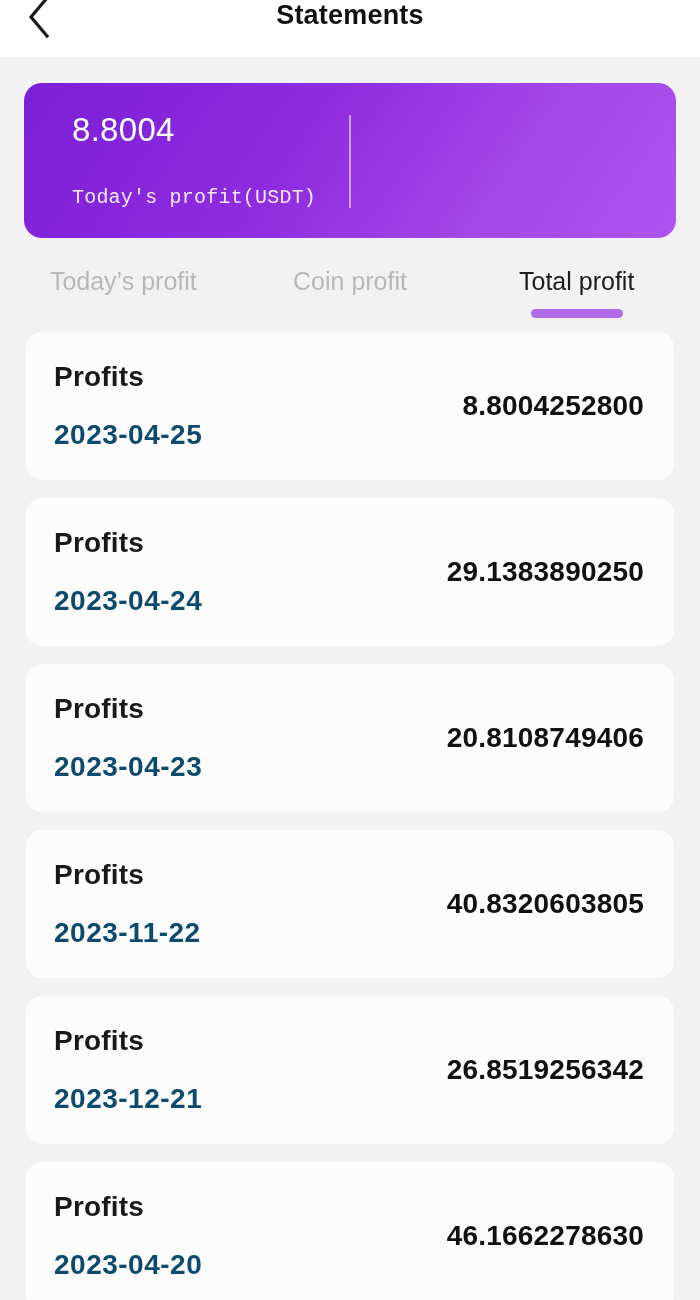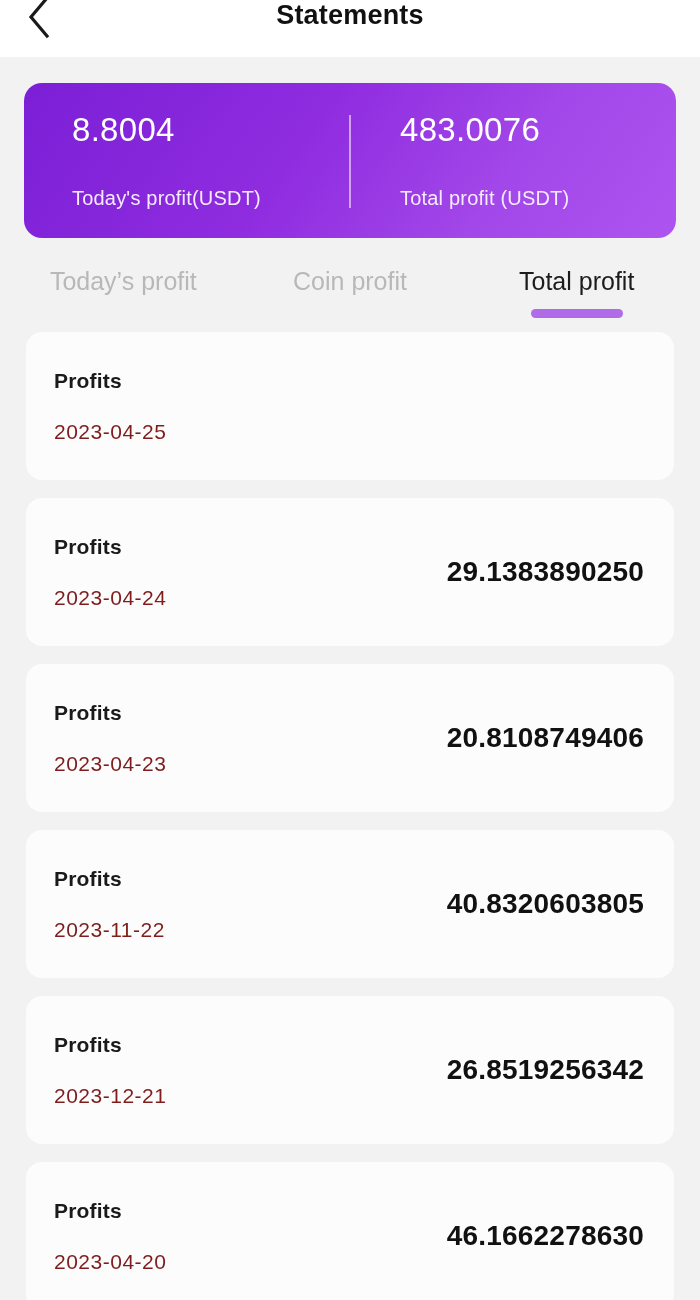--- a/index.html
+++ b/index.html
@@ -70,20 +70,21 @@
     line-height: 1;
     margin-bottom: 42px;
     letter-spacing: 0.3px;
   }
   .summary-label {
     color: #f6eafd;
     font-size: 20px;
     font-weight: 400;
     line-height: 1;
     letter-spacing: 0.2px;
+    font-family: Liberation Mono, monospace;
   }
   .summary-divider {
     position: absolute;
     left: 50%;
     top: 32px;
     bottom: 30px;
     width: 2px;
     background: rgba(255,255,255,0.55);
     transform: translateX(-1px);
   }
@@ -141,31 +142,31 @@
     display: flex;
     align-items: center;
     justify-content: space-between;
   }
   .card-left {
     display: flex;
     flex-direction: column;
     justify-content: center;
   }
   .card-title {
-    font-size: 21px;
+    font-size: 28px;
     font-weight: 700;
     color: #1a1a1a;
     line-height: 1;
     margin-bottom: 30px;
     letter-spacing: 0.2px;
   }
   .card-date {
-    font-size: 21px;
-    color: #7f1d1d;
-    font-weight: 400;
+    font-size: 28px;
+    color: #0c4a6e;
+    font-weight: 700;
     line-height: 1;
     letter-spacing: 0.5px;
   }
   .card-amount {
     font-size: 28px;
     font-weight: 700;
     color: #111111;
     letter-spacing: 0.2px;
     white-space: nowrap;
     padding-right: 2px;
@@ -184,24 +185,20 @@
   </div>
   <div class="header-title">Statements</div>
 </div>
 
 <div class="summary-card">
   <div class="summary-half left">
     <div class="summary-value">8.8004</div>
     <div class="summary-label">Today's profit(USDT)</div>
   </div>
   <div class="summary-divider"></div>
-  <div class="summary-half right">
-    <div class="summary-value">483.0076</div>
-    <div class="summary-label">Total profit (USDT)</div>
-  </div>
 </div>
 
 <div class="tabs">
   <div class="tab">
     <div class="tab-label">Today’s profit</div>
     <div class="tab-underline"></div>
   </div>
   <div class="tab">
     <div class="tab-label">Coin profit</div>
     <div class="tab-underline"></div>
@@ -211,20 +208,21 @@
     <div class="tab-underline"></div>
   </div>
 </div>
 
 <div class="list">
   <div class="list-card">
     <div class="card-left">
       <div class="card-title">Profits</div>
       <div class="card-date">2023-04-25</div>
     </div>
+    <div class="card-amount">8.8004252800</div>
   </div>
   <div class="list-card">
     <div class="card-left">
       <div class="card-title">Profits</div>
       <div class="card-date">2023-04-24</div>
     </div>
     <div class="card-amount">29.1383890250</div>
   </div>
   <div class="list-card">
     <div class="card-left">

